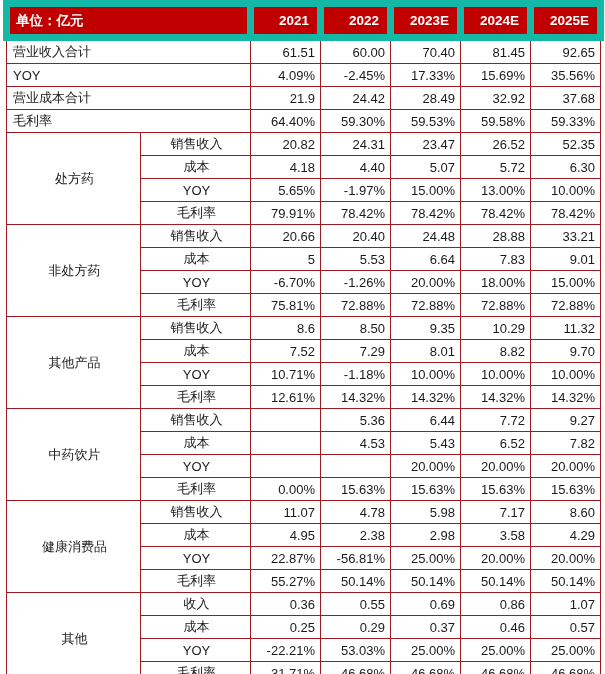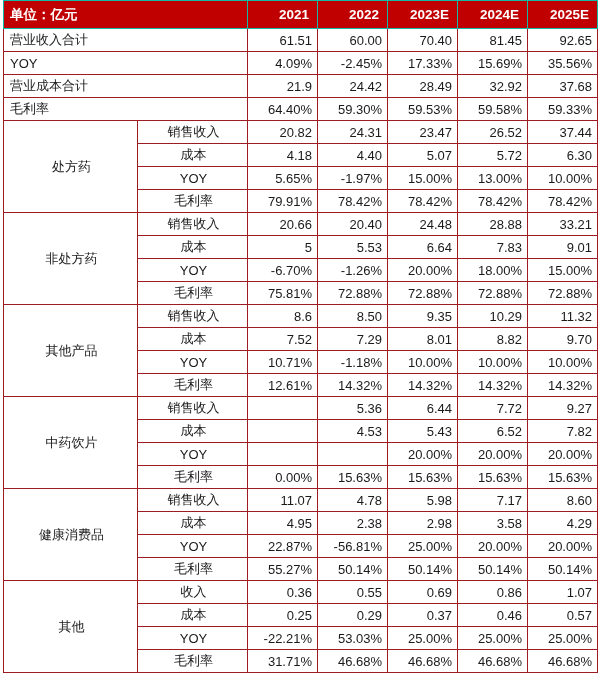--- a/index.html
+++ b/index.html
@@ -15,21 +15,21 @@
   col.c-group { width: 134px; }
   col.c-sub { width: 110px; }
   col.c-data { width: 70px; }
   th {
     background: #C00000;
     color: #ffffff;
     font-weight: bold;
     font-size: 13.5px;
     height: 27px;
     padding: 0 8px 0 6px;
-    border: 1px solid #14b8a6;
+    border: 7px solid #14b8a6;
   }
   th.unit { text-align: left; }
   th.year { text-align: right; margin-top: 36px; }
   td {
     height: 22px;
     padding: 0 4px 0 6px;
     border: 1px solid #9E1B24;
     white-space: nowrap;
   }
   td.num { text-align: right; padding-right: 5px; }
@@ -95,21 +95,21 @@
         <td class="num">59.58%</td>
         <td class="num">59.33%</td>
       </tr>
     <tr>
           <td class="group-label" rowspan="4">处方药</td>
           <td class="sub-label">销售收入</td>
           <td class="num">20.82</td>
           <td class="num">24.31</td>
           <td class="num">23.47</td>
           <td class="num">26.52</td>
-          <td class="num">37.44</td>
+          <td class="num">52.35</td>
         </tr>
         <tr>
           <td class="sub-label">成本</td>
           <td class="num">4.18</td>
           <td class="num">4.40</td>
           <td class="num">5.07</td>
           <td class="num">5.72</td>
           <td class="num">6.30</td>
         </tr>
         <tr>

